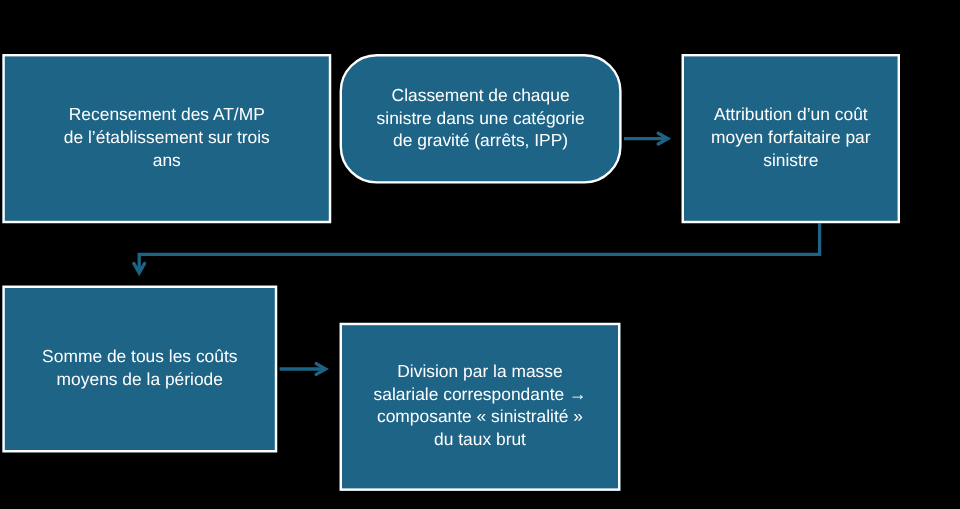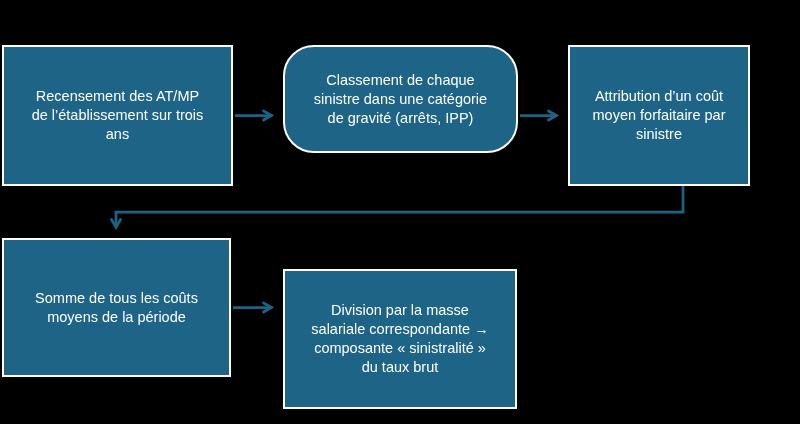--- a/index.html
+++ b/index.html
@@ -41,21 +41,21 @@
     justify-content: center;
     text-align: center;
   }
   .flow-box .label {
     color: var(--color-text);
     font-size: 14.5px;
     line-height: 19px;
     white-space: pre-line;
     padding: 0 6px;
   }
-  .box-1 { left: 2px;   top: 45px;  width: 231px; height: 141px; }
+  .box-1 { left: 2px;   top: 45px;  width: 274px; height: 141px; }
   .box-2 { left: 283px; top: 45px;  width: 235px; height: 108px; border-radius: 31px; }
   .box-3 { left: 568px; top: 45px;  width: 182px; height: 141px; }
   .box-4 { left: 2px;   top: 238px; width: 229px; height: 139px; text-align: center; }
   .box-5 { left: 283px; top: 237px; width: 234px; height: 140px; margin-top: 32px; }
 </style>
 </head>
 <body>
 
 <div class="canvas">
 

